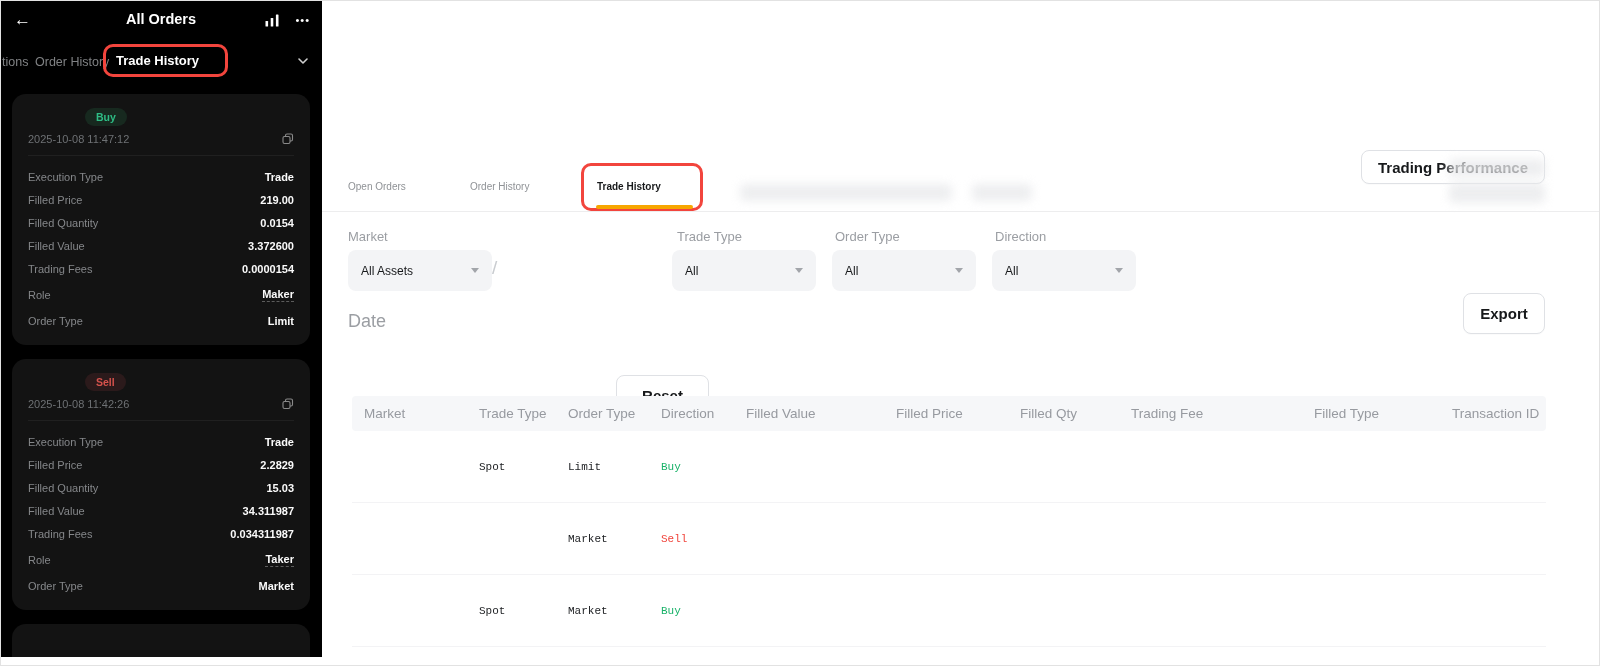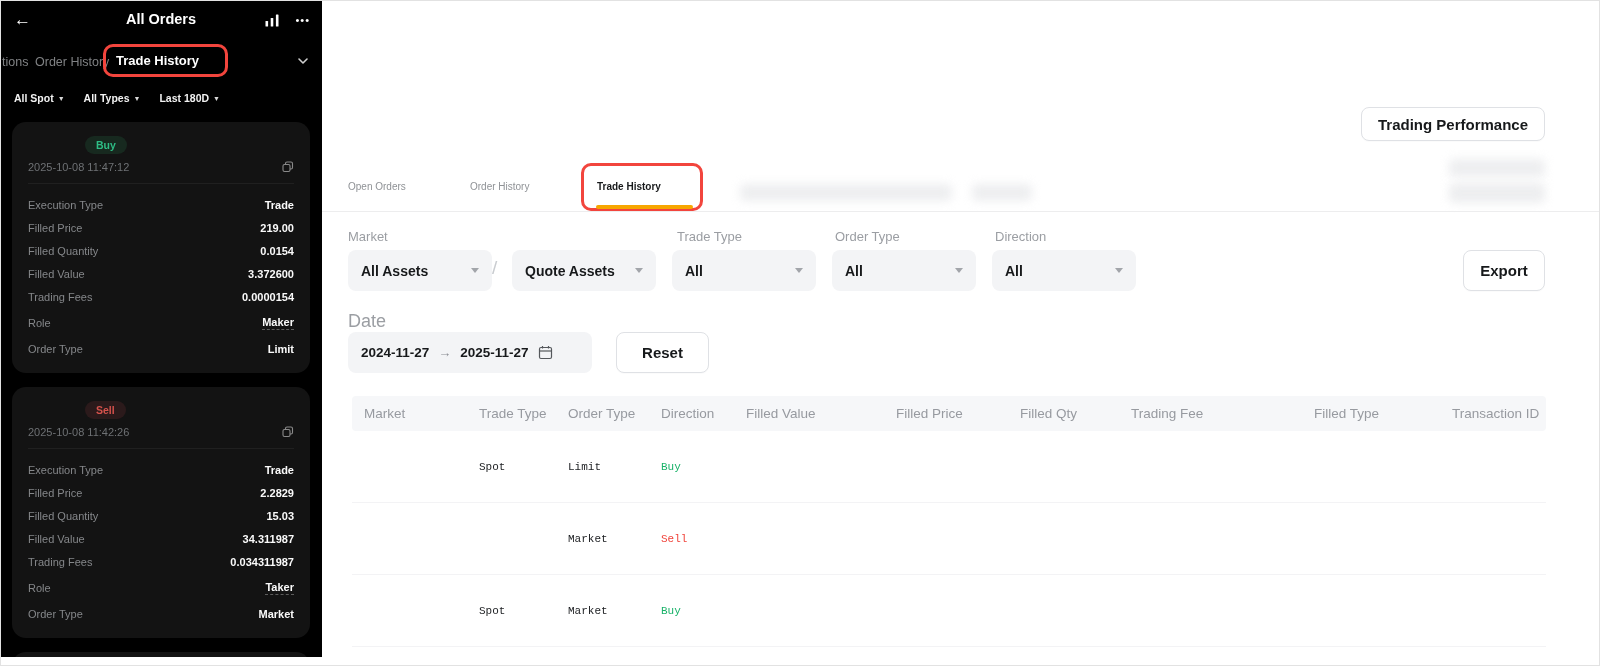--- a/index.html
+++ b/index.html
@@ -34,39 +34,39 @@
   .crow { display:flex; justify-content:space-between; align-items:center; height:23px; font-size:11px; }
   .crow .lbl { color:#85878a; }
   .crow .val { color:#fafafa; font-weight:700; }
   .crow.spaced { margin-top:3px; }
   .val.dashed { border-bottom:1px dashed #5c5c5c; padding-bottom:1px; }
   .card.partial { height:70px; }
 
   
   .main { position:absolute; left:322px; top:0; width:1278px; height:666px; background:#fff; overflow:hidden; }
   .page-title { position:absolute; left:26px; top:108px; font-size:26px; font-weight:700; color:#161616; }
-  .btn { display:flex; align-items:center; justify-content:center; background:#fff; border:1px solid #dfe1e5; border-radius:8px; font-weight:700; color:#17191b; font-family:"Liberation Sans",sans-serif; box-shadow:0 1px 1px rgba(0,0,0,0.02); }
+  .btn { display:flex; align-items:center; justify-content:center; background:#fff; border:1px solid #dfe1e5; border-radius:8px; font-weight:700; color:#17191b; font-family:"Liberation Sans",sans-serif; box-shadow:0 1px 1px rgba(0,0,0,0.02);margin-top:43px; }
   .tp-btn { position:absolute; top:107px; right:55px; height:34px; padding:0 16px; font-size:15px; }
   .blur { background:#e9eaec; border-radius:5px; filter:blur(5px); opacity:.8; }
   .tp-blur1 { position:absolute; right:55px; top:159px; width:96px; height:18px; }
   .tp-blur2 { position:absolute; right:55px; top:183px; width:96px; height:20px; }
 
   .tab { position:absolute; top:181px; font-size:10px; color:#8f9296; }
   .tab-open  { left:26px; }
   .tab-order { left:148px; }
   .tab-trade { left:275px; color:#17191b; font-weight:700; }
   .tab-red-box { position:absolute; left:259px; top:163px; width:122px; height:48px; border:3.5px solid #f2453d; border-radius:10px; }
   .tab-underline { position:absolute; left:274px; top:205px; width:97px; height:3.5px; background:#f7a600; border-radius:2px; }
   .tab-blur1 { position:absolute; left:418px; top:184px; width:212px; height:17px; }
   .tab-blur2 { position:absolute; left:650px; top:184px; width:60px; height:17px; }
   .tabs-divider { position:absolute; left:0; right:0; top:211px; height:1px; background:#ededee; }
 
   .flabel { position:absolute; top:229px; font-size:13px; color:#9b9ea3; }
   .fl-market { left:26px; } .fl-trade { left:355px; } .fl-order { left:513px; } .fl-direction { left:673px; }
-  .select { position:absolute; top:250px; width:144px; height:41px; background:#f3f4f6; border-radius:8px; display:flex; align-items:center; justify-content:space-between; padding:0 13px; font-size:14px; font-weight:700; color:#17191b; }
+  .select { position:absolute; top:250px; width:144px; height:41px; background:#f3f4f6; border-radius:8px; display:flex; align-items:center; justify-content:space-between; padding:0 13px; font-size:12px; font-weight:400; color:#17191b; }
   .sel-base { left:26px; } .sel-quote { left:190px; } .sel-tradetype { left:350px; } .sel-ordertype { left:510px; } .sel-direction { left:670px; }
   .sel-caret { width:0; height:0; border-left:4.5px solid transparent; border-right:4.5px solid transparent; border-top:5.5px solid #a2a5aa; }
   .slash { position:absolute; left:170px; top:257px; font-size:19px; color:#c9ccd0; font-weight:400; }
   .export-btn { position:absolute; top:250px; right:55px; width:82px; height:41px; font-size:15px; }
 
   .date-label { position:absolute; left:26px; top:311px; font-size:18px; color:#9b9ea3; }
   .date-box { position:absolute; left:26px; top:332px; width:244px; height:41px; background:#f3f4f6; border-radius:8px; display:flex; align-items:center; gap:9px; padding:0 13px; font-size:13.5px; font-weight:700; color:#17191b; }
   .date-arrow { color:#8b8e93; font-weight:400; font-size:13px; }
   .reset-btn { position:absolute; left:294px; top:332px; width:93px; height:41px; font-size:15px; }
 
@@ -109,34 +109,20 @@
     <span class="lp-tab-trade-box">
       <span class="lp-tab-trade">Trade History</span>
     </span>
     <span class="lp-chevron">
       <svg width="14" height="14" viewBox="0 0 14 14">
           <path d="M3 5l4 4 4-4" stroke="#cfcfcf" stroke-width="1.6" fill="none" stroke-linecap="round" stroke-linejoin="round"></path>
         </svg>
     </span>
   </div>
 
-  <div class="lp-filters">
-    <span class="fi">
-        <span>All Spot</span>
-        <span class="caret">▼</span>
-      </span>
-    <span class="fi">
-        <span>All Types</span>
-        <span class="caret">▼</span>
-      </span>
-    <span class="fi">
-        <span>Last 180D</span>
-        <span class="caret">▼</span>
-      </span>
-  </div>
 
   <div class="card">
     <div class="badge-row"><span class="badge buy">Buy</span></div>
     <div class="card-time">
       <span>2025-10-08 11:47:12</span>
       <span>
         <svg width="12" height="12" viewBox="0 0 12 12">
             <rect x="3.5" y="1" width="7" height="7" rx="1.5" fill="none" stroke="#8a8a8a" stroke-width="1.1"></rect>
             <rect x="1" y="3.5" width="7" height="7" rx="1.5" fill="#131313" stroke="#8a8a8a" stroke-width="1.1"></rect>
           </svg>
@@ -239,52 +225,35 @@
   <span class="flabel fl-market">Market</span>
   <span class="flabel fl-trade">Trade Type</span>
   <span class="flabel fl-order">Order Type</span>
   <span class="flabel fl-direction">Direction</span>
 
   <div class="select sel-base">
     <span>All Assets</span>
       <span class="sel-caret"></span>
   </div>
   <span class="slash">/</span>
-  <div class="select sel-quote">
-    <span>Quote Assets</span>
-      <span class="sel-caret"></span>
-  </div>
   <div class="select sel-tradetype">
     <span>All</span>
       <span class="sel-caret"></span>
   </div>
   <div class="select sel-ordertype">
     <span>All</span>
       <span class="sel-caret"></span>
   </div>
   <div class="select sel-direction">
     <span>All</span>
       <span class="sel-caret"></span>
   </div>
   <button class="btn export-btn">Export</button>
 
   <span class="date-label">Date</span>
-  <div class="date-box">
-    <span>2024-11-27</span>
-    <span class="date-arrow">→</span>
-    <span>2025-11-27</span>
-    <span>
-      <svg width="15" height="15" viewBox="0 0 15 15">
-          <rect x="1.5" y="2.5" width="12" height="11" rx="1.5" fill="none" stroke="#55585c" stroke-width="1.2"></rect>
-          <line x1="1.5" y1="6" x2="13.5" y2="6" stroke="#55585c" stroke-width="1.2"></line>
-          <line x1="4.5" y1="1" x2="4.5" y2="3.5" stroke="#55585c" stroke-width="1.2"></line>
-          <line x1="10.5" y1="1" x2="10.5" y2="3.5" stroke="#55585c" stroke-width="1.2"></line>
-        </svg>
-    </span>
-  </div>
   <button class="btn reset-btn">Reset</button>
 
   <div class="table">
     <div class="thead">
       <span class="col c-market">Market</span>
       <span class="col c-tradetype">Trade Type</span>
       <span class="col c-ordertype">Order Type</span>
       <span class="col c-direction">Direction</span>
       <span class="col c-value">Filled Value</span>
       <span class="col c-price">Filled Price</span>

